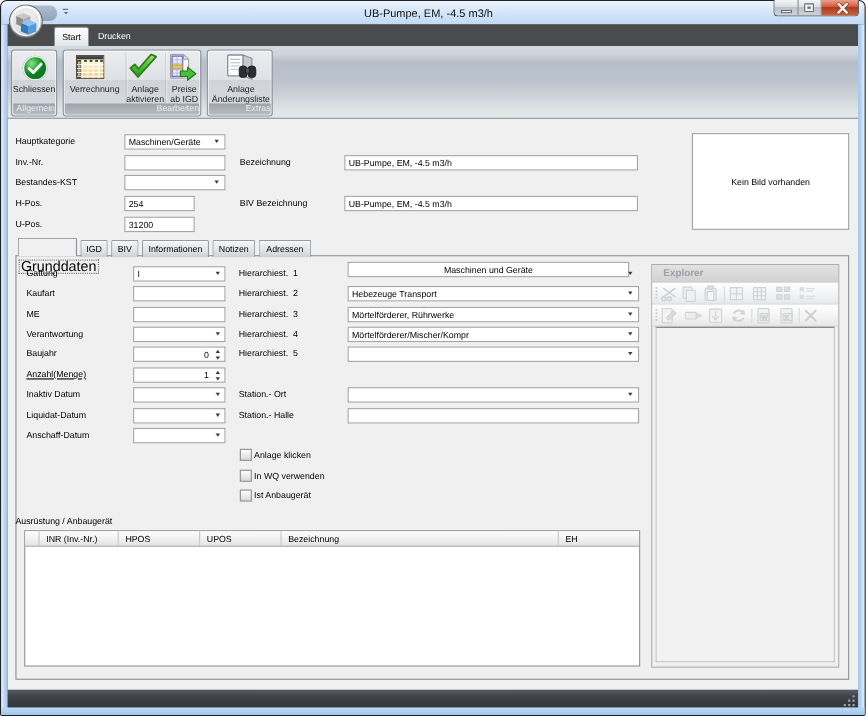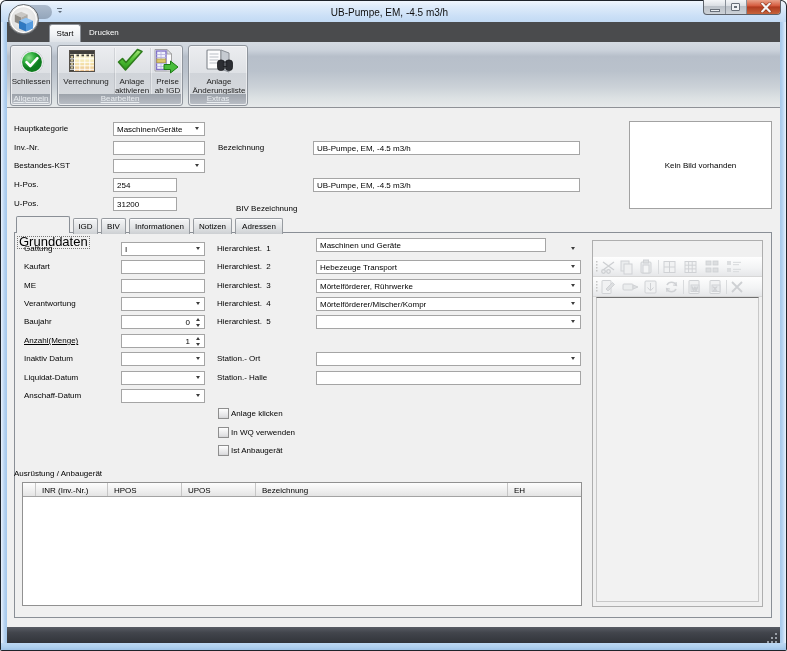--- a/index.html
+++ b/index.html
@@ -18,21 +18,21 @@
   .tab{position:absolute;top:218px;height:16px;border:1px solid #979ba0;border-bottom:none;
       border-radius:2px 2px 0 0;box-shadow:inset 0 1px 0 #fdfdfe;background:linear-gradient(180deg,#f4f5f6,#e2e4e6 55%,#cdd0d3);
       font-size:8px;color:#000;text-align:center;line-height:16px;}
   .gh{position:absolute;top:0;height:100%;border-right:1px solid #c6c6c6;
       font-size:8px;line-height:12px;color:#000;padding:2px 0 0 6px;}
   .ribgroup{height:61px;border:1px solid #8f959d;border-radius:3px;
       background:linear-gradient(180deg,#ecedf0 0%,#dee1e5 45%,#d0d4d9 46%,#d8dbdf 100%);
       box-shadow:inset 0 0 0 1px rgba(255,255,255,.5);}
   .gcap{position:absolute;left:1px;right:1px;bottom:1px;height:10px;border-radius:0 0 2px 2px;
       background:linear-gradient(180deg,#9ca2aa,#aaafb7 50%,#b8bdc4);
-      color:#e9edf0;font-size:8px;line-height:10px;text-align:center;text-decoration:underline;}
+      color:#e9edf0;font-size:8px;line-height:10px;text-align:right;}
   .btxt{position:absolute;top:30.5px;width:100%;text-align:center;font-size:8px;
       line-height:9.3px;color:#1e1e1e;}
 </style>
 </head>
 <body>
 <div class="abs" style="left:0;top:0;width:787px;height:651px;background:#1e232a;border-radius:6px 6px 2px 2px;"></div>
 
 <div class="abs" style="left:1px;top:1px;width:785px;height:21px;border-radius:5px 5px 0 0;
   background:linear-gradient(180deg,#f0f6fd 0%,#dfecfa 25%,#cce0f7 70%,#c2daf4 100%);"></div>
 <div class="abs" style="left:1px;top:22px;width:6px;height:628px;
@@ -101,21 +101,21 @@
 <div class="arr" style="left:195px;top:127px;"></div>
 <div class="lbl" style="left:14px;top:141px;">Inv.-Nr.</div>
 <div class="tb" style="left:113px;top:141px;width:92px;height:14px;"></div>
 <div class="lbl" style="left:218px;top:141px;">Bezeichnung</div>
 <div class="tb" style="left:313px;top:141px;width:267px;height:14px;">UB-Pumpe, EM, -4.5 m3/h</div>
 <div class="lbl" style="left:14px;top:159px;">Bestandes-KST</div>
 <div class="tb" style="left:113px;top:159px;width:92px;height:14px;"></div>
 <div class="arr" style="left:195px;top:164px;"></div>
 <div class="lbl" style="left:14px;top:178px;">H-Pos.</div>
 <div class="tb" style="left:113px;top:178px;width:64px;height:14px;">254</div>
-<div class="lbl" style="left:236px;top:178px;margin-top:24px;">BIV Bezeichnung</div>
+<div class="lbl" style="left:218px;top:178px;">BIV Bezeichnung</div>
 <div class="tb" style="left:313px;top:178px;width:267px;height:14px;">UB-Pumpe, EM, -4.5 m3/h</div>
 <div class="lbl" style="left:14px;top:197px;">U-Pos.</div>
 <div class="tb" style="left:113px;top:197px;width:64px;height:14px;">31200</div>
 
 <div class="abs" style="left:629px;top:121px;width:143px;height:88px;background:#fff;border:1px solid #a2a2a2;">
   <div class="abs" style="left:0;top:39px;width:100%;text-align:center;font-size:8px;color:#000;">Kein Bild vorhanden</div>
 </div>
 
 <div class="abs" style="left:14px;top:232px;width:758px;height:386px;border:1px solid #8a8f96;background:#f0f0f0;"></div>
 <div class="tab" style="left:73px;width:25px;">IGD</div>
@@ -149,21 +149,21 @@
 <div class="tb" style="left:121px;top:352px;width:84px;height:14px;"></div>
 <div class="arr" style="left:196px;top:357px;"></div>
 <div class="lbl" style="left:24px;top:371px;">Liquidat-Datum</div>
 <div class="tb" style="left:121px;top:371px;width:84px;height:14px;"></div>
 <div class="arr" style="left:196px;top:376px;"></div>
 <div class="lbl" style="left:24px;top:389px;">Anschaff-Datum</div>
 <div class="tb" style="left:121px;top:389px;width:84px;height:14px;"></div>
 <div class="arr" style="left:196px;top:394px;"></div>
 
 <div class="lbl" style="left:217px;top:242px;">Hierarchiest.&nbsp; 1</div>
-<div class="tb" style="left:316px;top:238px;width:230px;height:14px;">Maschinen und Geräte</div>
+<div class="tb" style="left:316px;top:238px;width:256px;height:14px;text-align:center;">Maschinen und Geräte</div>
 <div class="arr" style="left:571px;top:247px;"></div>
 <div class="lbl" style="left:217px;top:260px;">Hierarchiest.&nbsp; 2</div>
 <div class="tb" style="left:316px;top:260px;width:265px;height:14px;">Hebezeuge Transport</div>
 <div class="arr" style="left:571px;top:265px;"></div>
 <div class="lbl" style="left:217px;top:279px;">Hierarchiest.&nbsp; 3</div>
 <div class="tb" style="left:316px;top:279px;width:265px;height:14px;">Mörtelförderer, Rührwerke</div>
 <div class="arr" style="left:571px;top:284px;"></div>
 <div class="lbl" style="left:217px;top:297px;">Hierarchiest.&nbsp; 4</div>
 <div class="tb" style="left:316px;top:297px;width:265px;height:14px;">Mörtelförderer/Mischer/Kompr</div>
 <div class="arr" style="left:571px;top:302px;"></div>
@@ -189,20 +189,23 @@
     <div class="gh" style="left:0;width:13px;"></div>
     <div class="gh" style="left:13px;width:72px;">INR (Inv.-Nr.)</div>
     <div class="gh" style="left:85px;width:74px;">HPOS</div>
     <div class="gh" style="left:159px;width:74px;">UPOS</div>
     <div class="gh" style="left:233px;width:252px;">Bezeichnung</div>
     <div class="gh" style="left:485px;width:73px;border-right:none;">EH</div>
   </div>
 </div>
 
 <div class="abs" style="left:592px;top:240px;width:171px;height:367px;border:1px solid #aeaeae;background:#f0f0f0;">
+  <div class="abs" style="left:0;top:0;width:169px;height:16px;background:linear-gradient(180deg,#e2e2e2,#d2d2d2);border-bottom:1px solid #c0c0c0;">
+    <div style="font-size:9px;font-weight:bold;color:#9aa0a7;padding:2px 0 0 10px;">Explorer</div>
+  </div>
   <div id="xtb1" class="abs" style="left:0;top:16px;width:169px;height:20px;background:linear-gradient(180deg,#fefefe,#f2f3f4 60%,#e6e7e9);border-bottom:1px solid #d7d7d7;">
     <svg width="169" height="20" viewBox="0 0 169 20">
       <g fill="#c6c6c6">
           <rect x="3" y="4" width="1.5" height="1.5"></rect>
           <rect x="3" y="7" width="1.5" height="1.5"></rect>
           <rect x="3" y="10" width="1.5" height="1.5"></rect>
           <rect x="3" y="13" width="1.5" height="1.5"></rect>
         </g>
       <g stroke="#cdcfd2" fill="none" stroke-width="1.3">
         <path d="M10 5 L21 13 M21 5 L10 13"></path>

